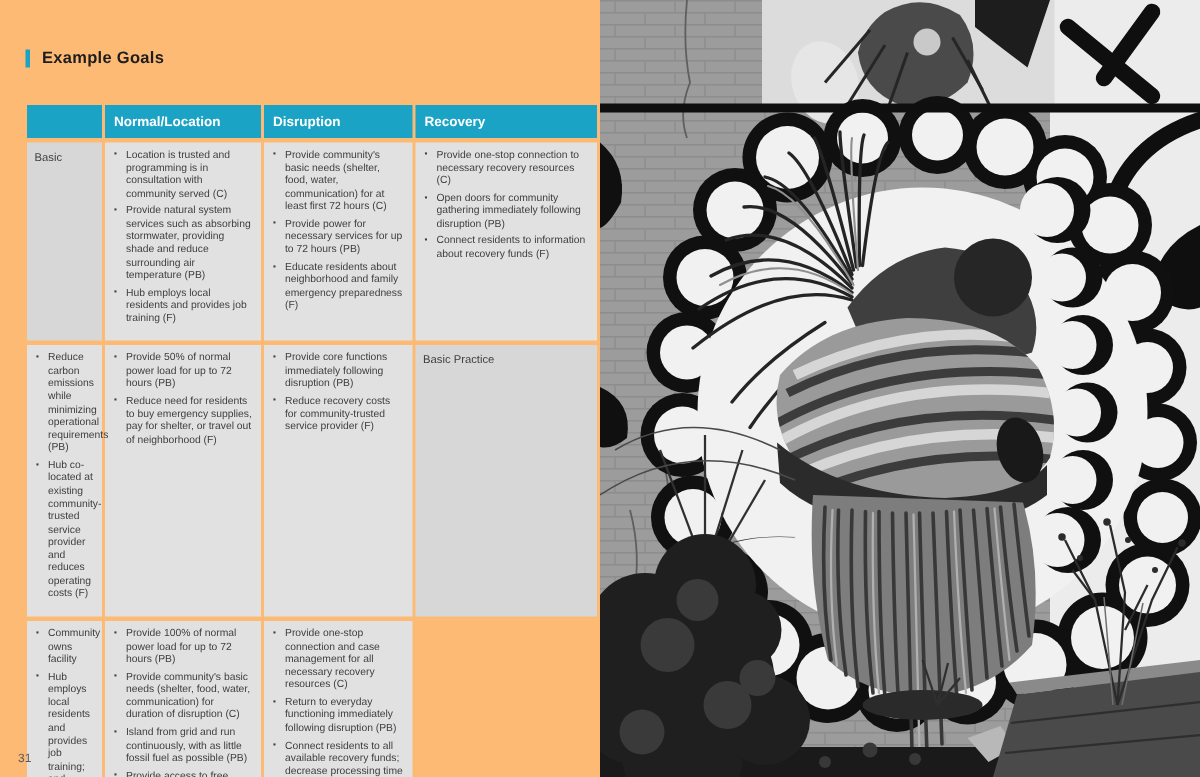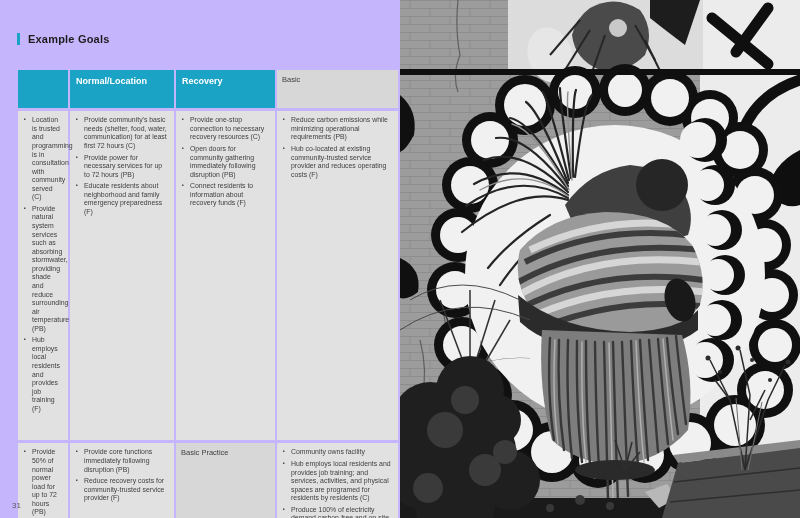--- a/index.html
+++ b/index.html
@@ -1,45 +1,46 @@
 <!DOCTYPE html>
 <html><head>
 <meta charset="utf-8">
 <style>
   html,body{margin:0;padding:0;background:#ffffff;font-family:"Liberation Sans",sans-serif;}
   .page{position:relative;width:800px;height:518px;background:#ffffff;overflow:hidden;display:flex;}
-  .doc{position:relative;width:400px;height:518px;background:#c4b5fd;}
+  .doc{position:relative;width:400px;height:518px;background:#fdba74;}
   .title-row{position:absolute;top:33px;left:17px;display:flex;align-items:center;}
   .accent-bar{width:3px;height:12px;background:#1aa3c5;margin-right:8px;}
   .doc-title{font-size:11px;font-weight:bold;color:#1d1d1d;letter-spacing:.2px;}
   .subtitle{position:absolute;top:55px;left:17px;font-size:8px;color:#3a3a3a;}
   .goals-table{position:absolute;top:70px;left:18px;width:380px;display:grid;
     grid-template-columns:50px 104px 99px 121px;column-gap:2px;row-gap:3px;}
   .th{background:#1aa3c5;color:#ffffff;font-size:9px;font-weight:bold;padding:6px 6px 6px 6px;min-height:10px;}
-  .cell{background:#e1e1e1;font-size:6.9px;line-height:1.24;color:#3e3e3e;padding:5px 5px 24px 5px;}
+  .cell{background:#e1e1e1;font-size:6.9px;line-height:1.24;color:#3e3e3e;padding:5px 5px 7px 5px;}
   .cell.label{background:#d7d7d7;font-size:7.5px;padding-top:5px;}
   .cell ul{list-style:none;margin:0;padding:0;}
   .cell li{position:relative;padding-left:9px;margin:0 0 3px 0;}
   .cell li::before{content:"▪";position:absolute;left:1px;top:0;font-size:5.5px;color:#3e3e3e;}
   .page-number{position:absolute;left:12px;bottom:8px;font-size:8px;color:#5a5a5a;}
   .photo{width:400px;height:518px;display:block;}
 </style>
 </head>
 <body>
 
 <div class="page">
   <div class="doc">
     <div class="title-row">
       <div class="accent-bar"></div>
       <div class="doc-title">Example Goals</div>
     </div>
 
     <div class="goals-table">
       <div class="th"></div>
       <div class="th">Normal/Location</div>
+      <div class="th">Disruption</div>
       <div class="th">Recovery</div>
 
       <div class="cell label">Basic</div>
       <div class="cell">
         <ul>
           <li>Location is trusted and programming is in consultation with community served (C)</li>
           <li>Provide natural system services such as absorbing stormwater, providing shade and reduce surrounding air temperature (PB)</li>
           <li>Hub employs local residents and provides job training (F)</li>
         </ul>
       </div>

